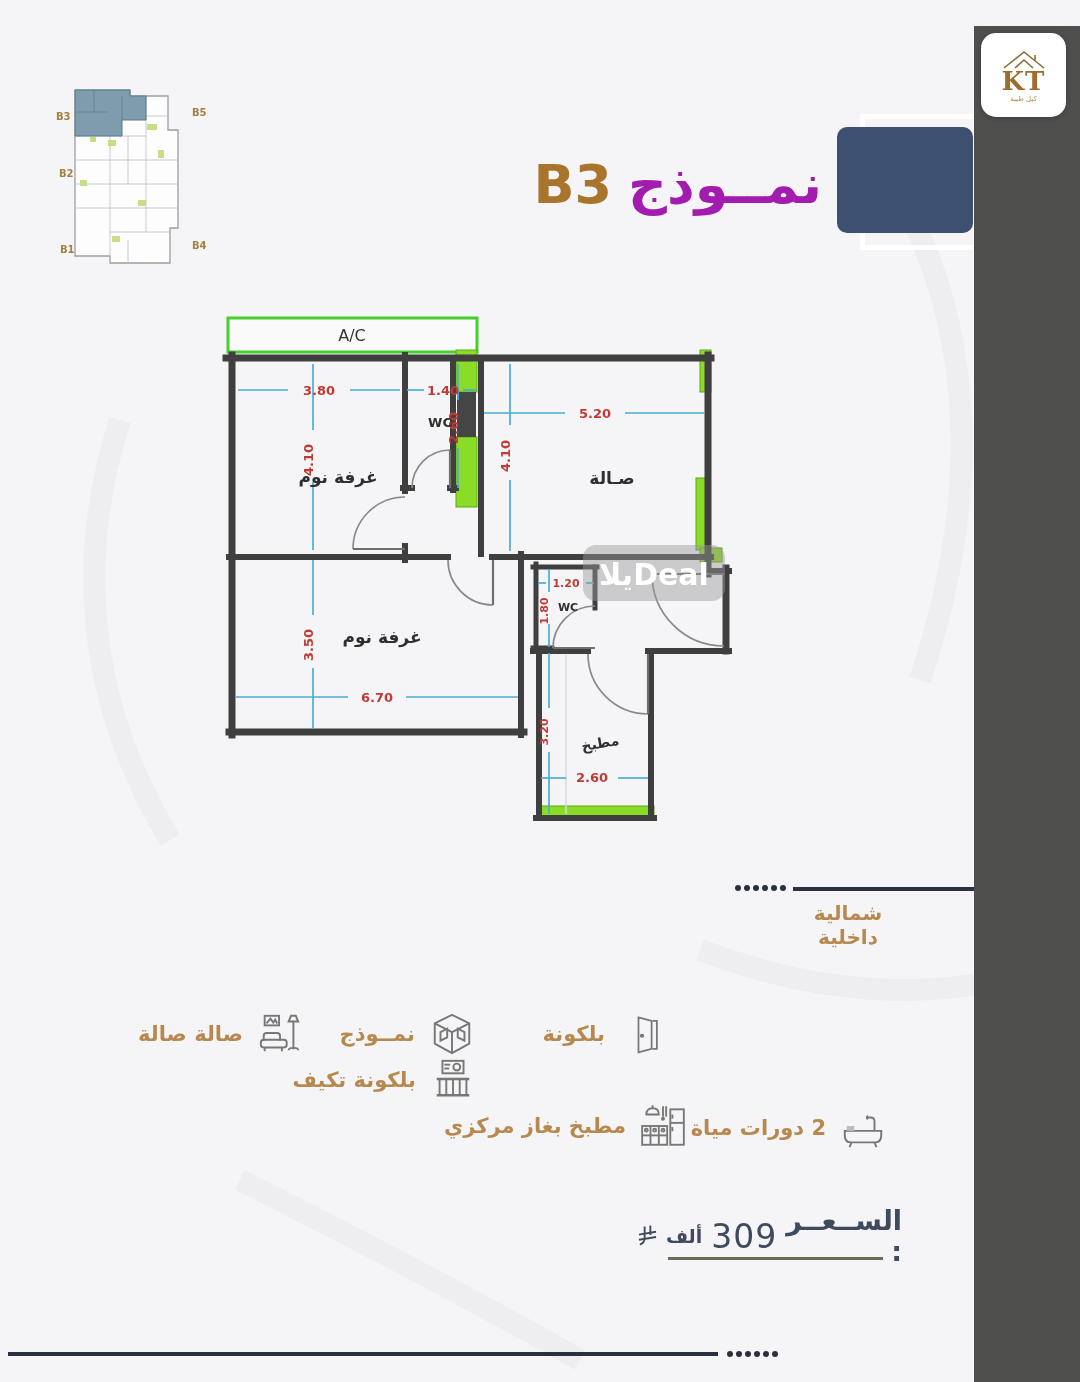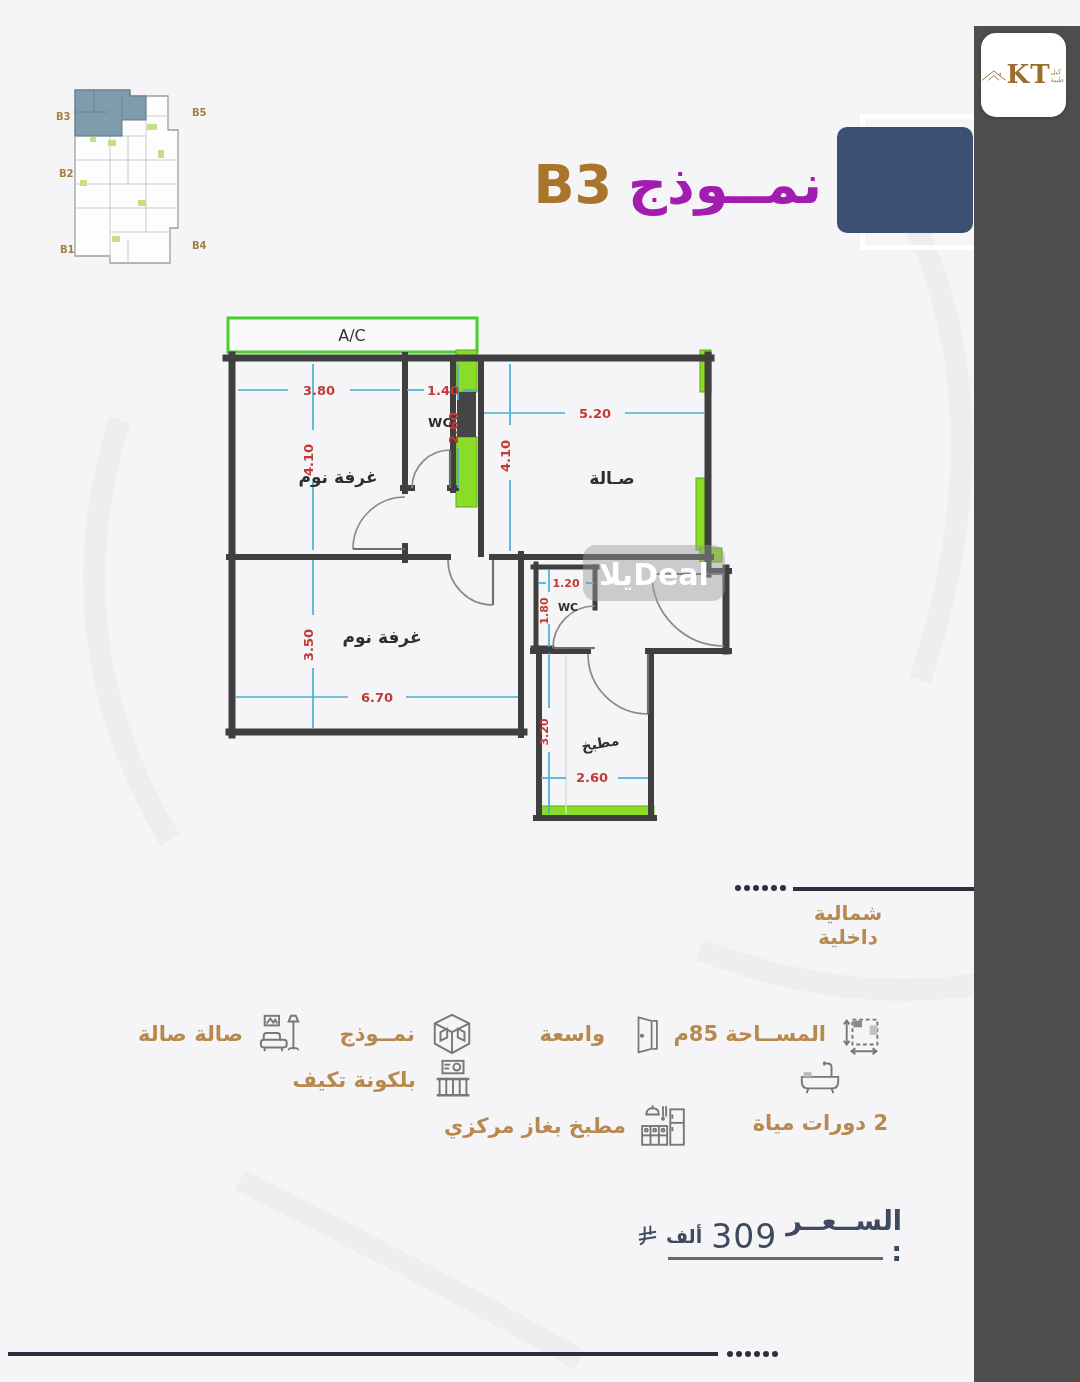--- a/index.html
+++ b/index.html
@@ -4,21 +4,21 @@
 <style>
   html,body{margin:0;padding:0;background:#e8e8ea;}
   .canvas{position:relative;width:1080px;height:1382px;background:#f5f5f7;overflow:hidden;
           font-family:"DejaVu Sans",sans-serif;}
   .abs{position:absolute;}
   svg{display:block;}
   
   .strip{left:974px;top:26px;width:106px;height:1356px;background:#4e4e4c;z-index:40;}
   
   .logo-card{left:981px;top:33px;width:85px;height:84px;background:#ffffff;border-radius:15px;
-             z-index:50;display:flex;flex-direction:row;align-items:center;justify-content:center;
+             z-index:50;display:flex;flex-direction:column;align-items:center;justify-content:center;
              box-shadow:0 1px 4px rgba(0,0,0,.25);}
   .logo-kt{font-family:"DejaVu Serif",serif;font-weight:bold;font-size:26px;color:#9c6d2c;
            line-height:1;letter-spacing:1px;margin-top:-2px;}
   .logo-sub{font-size:7px;color:#b08948;margin-top:1px;}
   
   .hdr-frame{left:860px;top:114px;width:134px;height:126px;border:5px solid #ffffff;z-index:10;}
   .hdr-banner{left:837px;top:127px;width:136px;height:106px;background:#3d5071;border-radius:10px;z-index:20;}
   .title{right:258px;top:142px;z-index:15;direction:rtl;display:flex;gap:16px;align-items:baseline;
          font-size:54px;font-weight:bold;}
   .title .w1{color:#a21caf;margin-top:11px;}
@@ -243,45 +243,29 @@
     <i></i>
       <i></i>
       <i></i>
       <i></i>
       <i></i>
       <i></i>
   </div>
   <div class="abs rule" style="left:793px;top:887px;width:182px;height:3.5px;"></div>
   <div class="abs orient">شمالية داخلية</div>
 
-  <div class="abs feat" style="right:192px;top:1009px;">
-    <span class="f-icon">
-      <svg width="46" height="46" viewBox="0 0 48 48" fill="none" stroke="#777" stroke-width="2">
-        <rect x="13" y="9" width="26" height="26" stroke-dasharray="4 3"></rect>
-        <rect x="14" y="10" width="9" height="7" fill="#8a8a8a" stroke="none"></rect>
-        <rect x="31" y="15" width="8" height="10" fill="#c2c2c2" stroke="none"></rect>
-        <line x1="7" y1="11" x2="7" y2="34"></line>
-          <polyline points="4,14 7,10 10,14"></polyline>
-          <polyline points="4,31 7,35 10,31"></polyline>
-        <line x1="13" y1="42" x2="37" y2="42"></line>
-          <polyline points="16,39 12,42 16,45"></polyline>
-          <polyline points="34,39 38,42 34,45"></polyline>
-      </svg>
-    </span>
-    <span class="f-label">المســاحة 85م</span>
-  </div>
   <div class="abs feat" style="right:413px;top:1009px;">
     <span class="f-icon">
       <svg width="42" height="46" viewBox="0 0 48 48" fill="none" stroke="#777" stroke-width="2">
         <polyline points="36,9 41,9 41,41 36,41"></polyline>
         <polygon points="20,5 35,9 35,41 20,45"></polygon>
         <circle cx="24" cy="26" r="1.4" fill="#777"></circle>
       </svg>
     </span>
-    <span class="f-label">واسعة</span>
+    <span class="f-label">بلكونة</span>
   </div>
   <div class="abs feat" style="right:603px;top:1009px;">
     <span class="f-icon">
       <svg width="46" height="46" viewBox="0 0 48 48" fill="none" stroke="#777" stroke-width="2">
         <polygon points="24,4 42,13 42,34 24,44 6,34 6,13"></polygon>
         <polyline points="6,13 24,22 42,13"></polyline>
           <line x1="24" y1="22" x2="24" y2="44"></line>
         <path d="M12 22 l7 -3.5 v9 l-7 3.5 z"></path>
           <path d="M30 18.5 l7 3.5 v9 l-7 -3.5 z"></path>
       </svg>
@@ -298,21 +282,21 @@
           <path d="M33 41 a5 2.5 0 0 1 10 0"></path>
         <path d="M7 31 v-5 q0 -3 3 -3 h11 q3 0 3 3 v5"></path>
         <rect x="4" y="30" width="27" height="8" rx="3"></rect>
         <line x1="8" y1="38" x2="8" y2="42"></line>
           <line x1="26" y1="38" x2="26" y2="42"></line>
       </svg>
     </span>
     <span class="f-label">صالة صالة</span>
   </div>
 
-  <div class="abs feat" style="right:192px;top:1049px;flex-direction:column;">
+  <div class="abs feat" style="right:192px;top:1103px;">
     <span class="f-icon">
       <svg width="46" height="46" viewBox="0 0 48 48" fill="none" stroke="#777" stroke-width="2">
         <path d="M5 27 h38 v5 q0 7 -7 7 h-24 q-7 0 -7 -7 z"></path>
         <line x1="12" y1="39" x2="10" y2="44"></line>
           <line x1="36" y1="39" x2="38" y2="44"></line>
         <path d="M36 27 v-10 q0 -4 -4 -4 h-3"></path>
           <path d="M29 15 a3 3 0 0 1 0 -4"></path>
         <rect x="7" y="22" width="8" height="5" fill="#bbb" stroke="none"></rect>
       </svg>
     </span>

